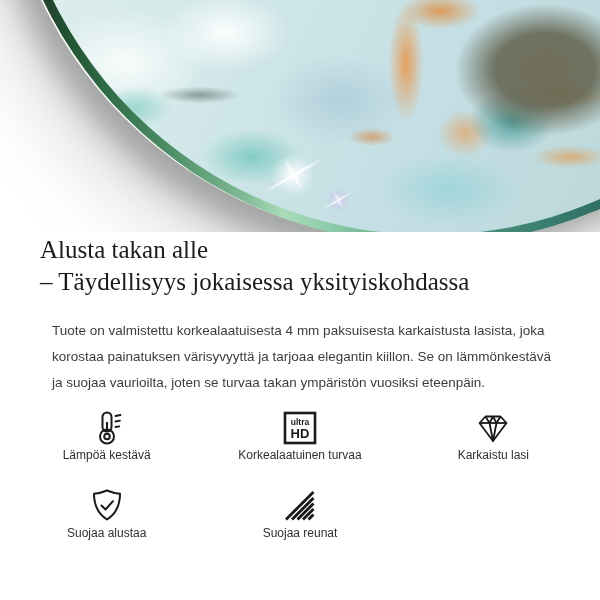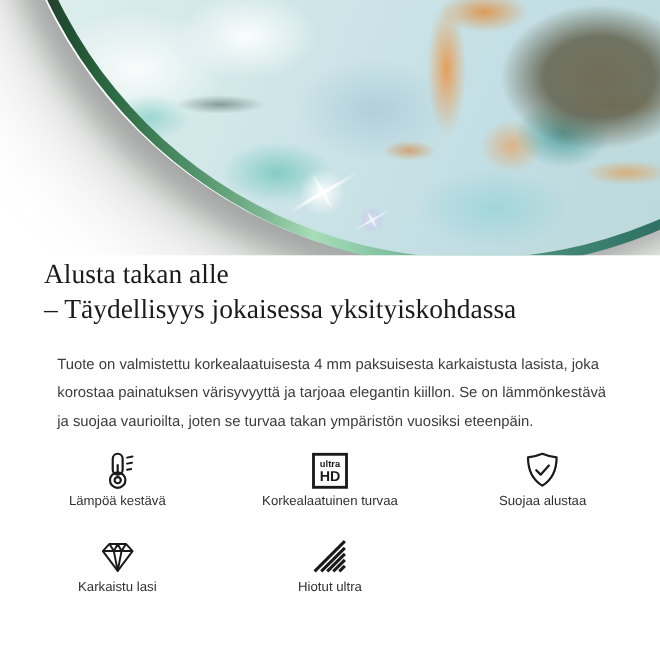--- a/index.html
+++ b/index.html
@@ -116,48 +116,48 @@
           <rect x="5" y="5" width="30" height="30" stroke-width="2.6"></rect>
           <text x="20" y="16.5" text-anchor="middle" font-size="8.5" font-weight="600" fill="#1a1a1a" stroke="none">ultra</text>
           <text x="20" y="29.5" text-anchor="middle" font-size="13" font-weight="800" fill="#1a1a1a" stroke="none">HD</text>
         </svg>
       </span>
       <span class="label">Korkealaatuinen turvaa</span>
     </div>
 
     <div class="feature">
       <span class="icon-wrap">
-        <svg width="40" height="40" viewBox="0 0 40 40" fill="none" stroke="#1a1a1a" stroke-width="2">
-          <path d="M20 4.5 C24 6.2 28.5 7.3 33 7.8 C33 17.5 29.5 27.5 20 33.5 C10.5 27.5 7 17.5 7 7.8 C11.5 7.3 16 6.2 20 4.5 Z" stroke-linejoin="round"></path>
-          <path d="M14.5 19.5 L18.5 23.5 L26 15.2" stroke-linecap="round" stroke-linejoin="round"></path>
-        </svg>
-      </span>
-      <span class="label">Suojaa alustaa</span>
-    </div>
-
-    <div class="feature">
-      <span class="icon-wrap">
         <svg width="40" height="40" viewBox="0 0 40 40" fill="none" stroke="#1a1a1a" stroke-width="1.8">
           <path d="M12.5 8.5 H27.5 L33.5 15 L20 33 L6.5 15 Z" stroke-linejoin="round"></path>
           <path d="M6.5 15 H33.5"></path>
           <path d="M12.5 8.5 L16.5 15 L20 8.5 L23.5 15 L27.5 8.5" stroke-linejoin="round"></path>
           <path d="M16.5 15 L20 33 L23.5 15" stroke-linejoin="round"></path>
         </svg>
       </span>
       <span class="label">Karkaistu lasi</span>
     </div>
 
     <div class="feature">
       <span class="icon-wrap">
+        <svg width="40" height="40" viewBox="0 0 40 40" fill="none" stroke="#1a1a1a" stroke-width="2">
+          <path d="M20 4.5 C24 6.2 28.5 7.3 33 7.8 C33 17.5 29.5 27.5 20 33.5 C10.5 27.5 7 17.5 7 7.8 C11.5 7.3 16 6.2 20 4.5 Z" stroke-linejoin="round"></path>
+          <path d="M14.5 19.5 L18.5 23.5 L26 15.2" stroke-linecap="round" stroke-linejoin="round"></path>
+        </svg>
+      </span>
+      <span class="label">Suojaa alustaa</span>
+    </div>
+
+    <div class="feature">
+      <span class="icon-wrap">
         <svg width="40" height="40" viewBox="0 0 40 40" fill="none" stroke="#1a1a1a" stroke-width="2.8">
           <path d="M6 33.5 L33.5 6"></path>
           <path d="M12 33.5 L33.5 12"></path>
           <path d="M17.5 33.5 L33.5 17.5"></path>
           <path d="M23 33.5 L33.5 23"></path>
           <path d="M28.5 33.5 L33.5 28.5"></path>
         </svg>
       </span>
-      <span class="label">Hiotut ultra</span>
+      <span class="label">Suojaa reunat</span>
     </div>
 
 
   </div>
 </div>
 
 </body></html>

